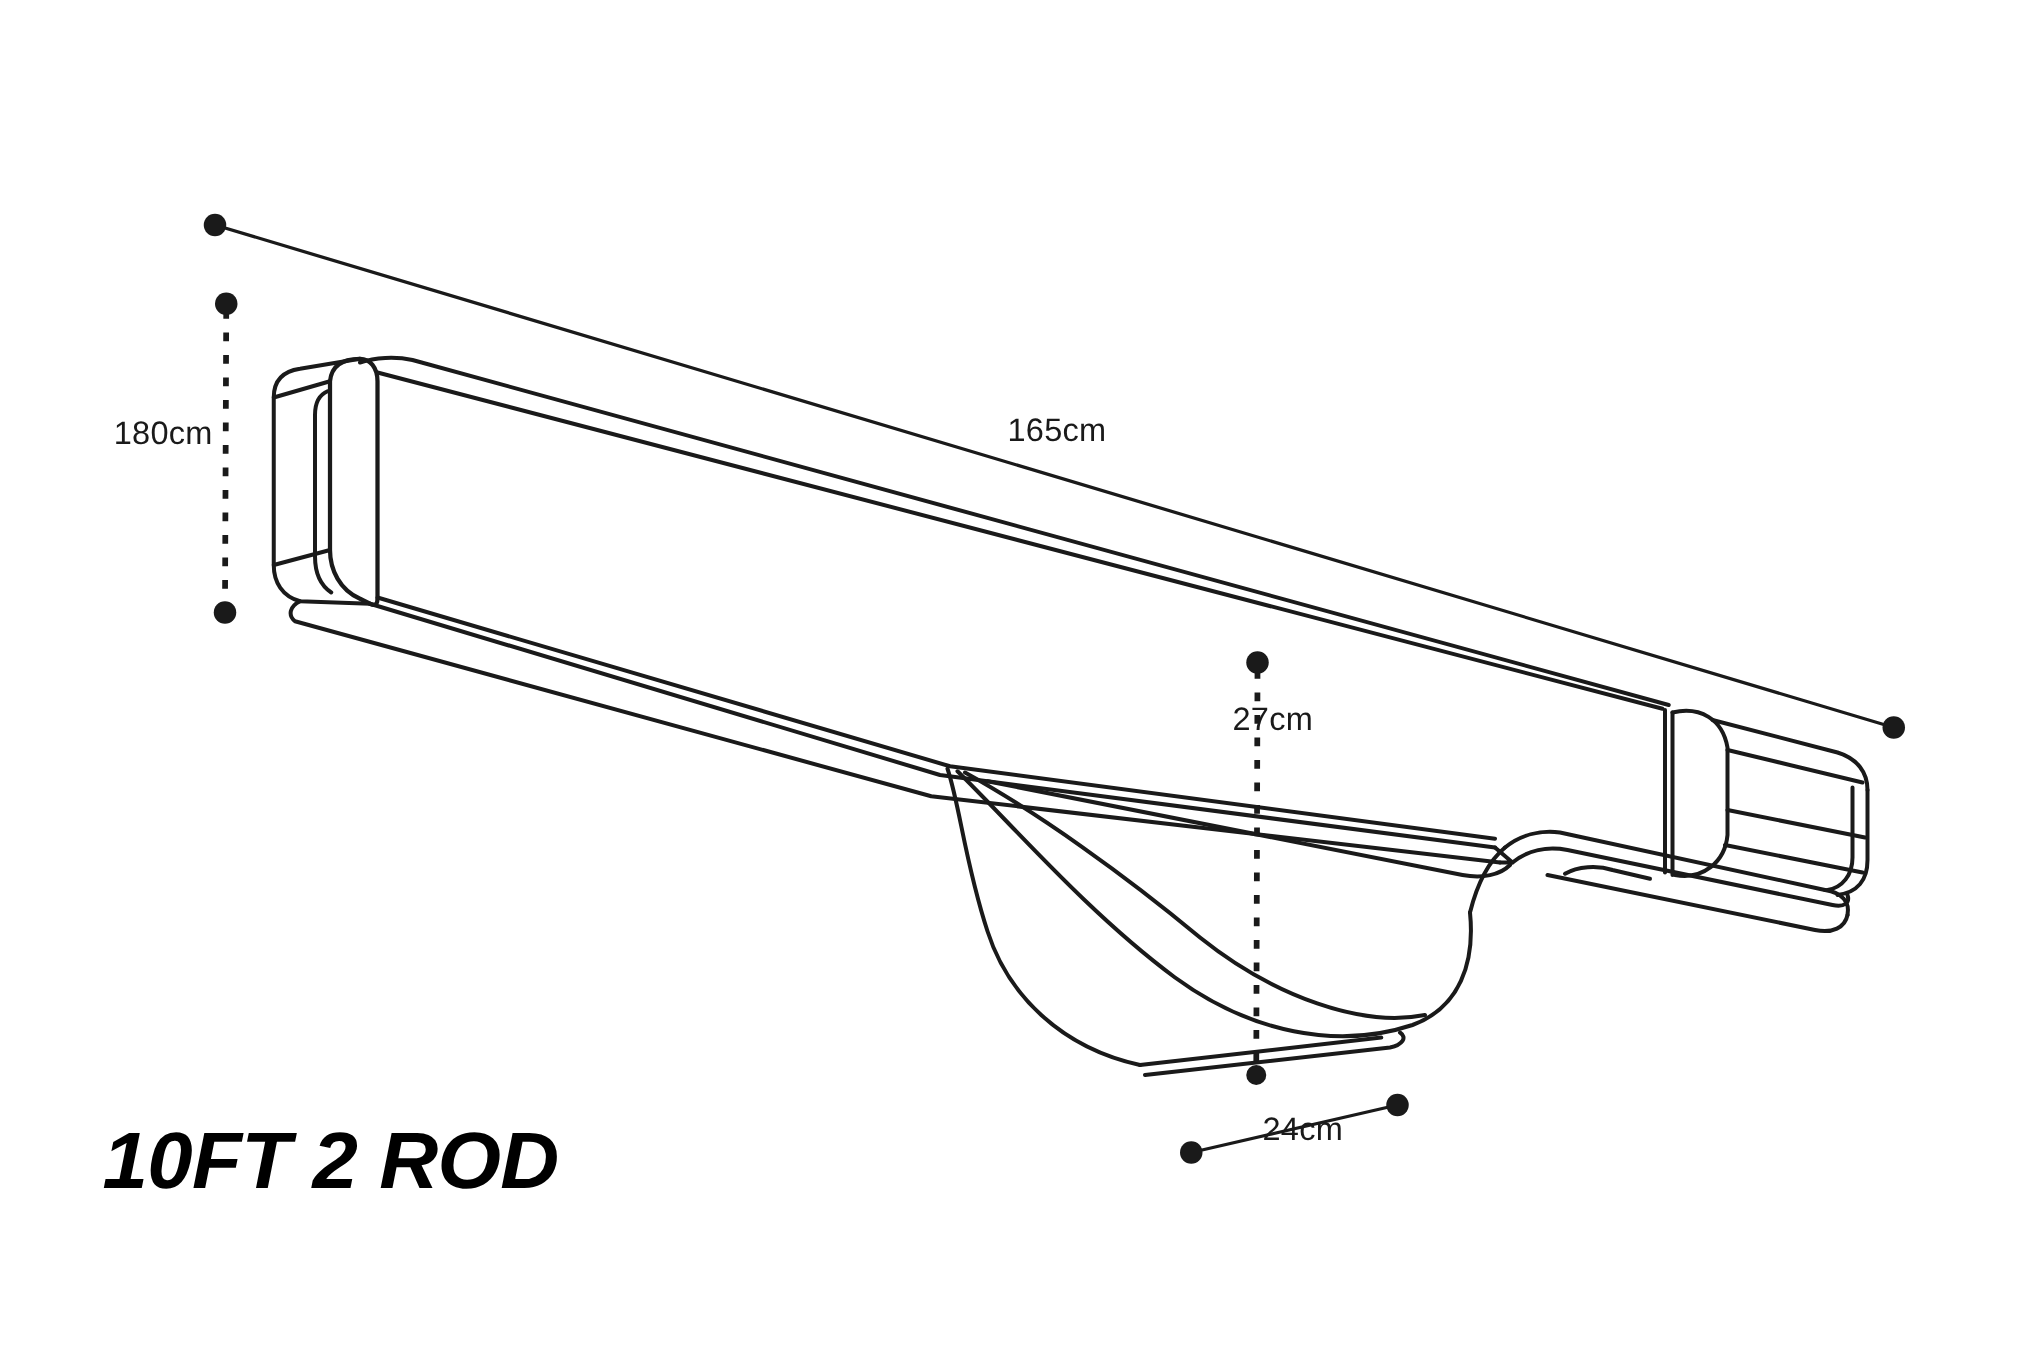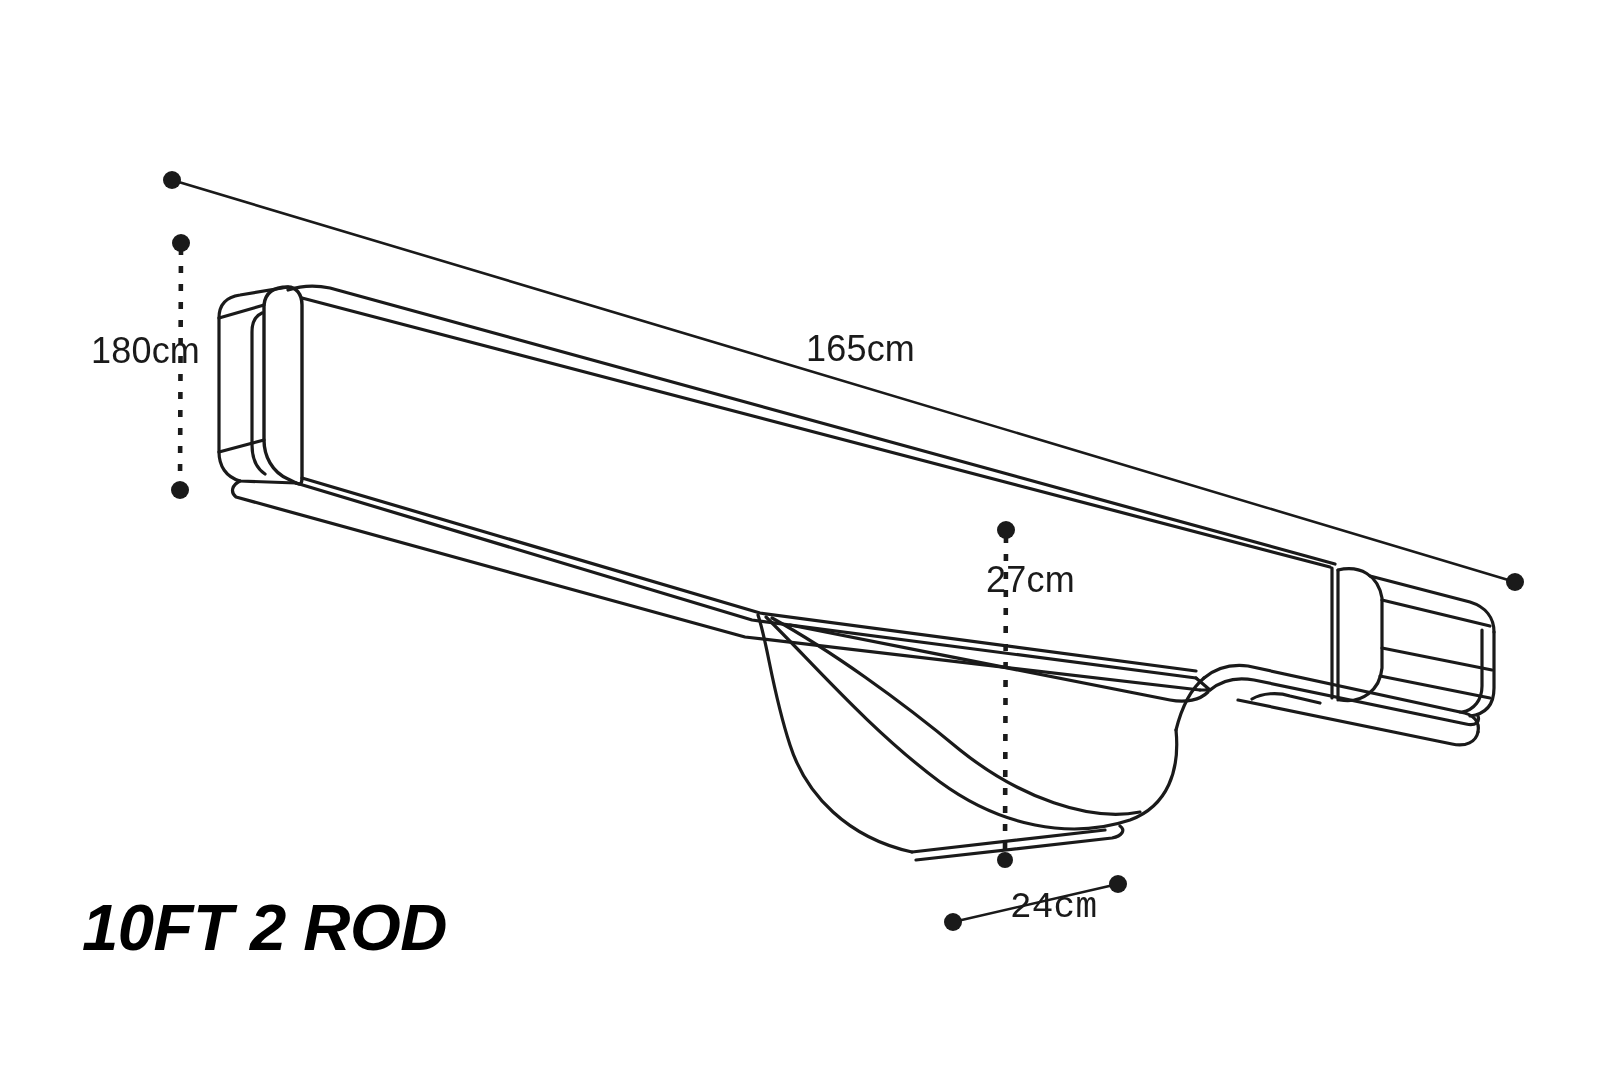--- a/index.html
+++ b/index.html
@@ -20,30 +20,30 @@
     position: absolute;
     inset: 0;
     width: 1621px;
     height: 1080px;
     display: block;
   }
   .dim-label {
     position: absolute;
     color: #1a1a1a;
     font-family: "Liberation Sans", sans-serif;
-    font-size: 36px;
+    font-size: 26px;
     font-weight: 400;
     letter-spacing: 0.2px;
     white-space: nowrap;
     line-height: 1;
   }
   #label-180 { left: 91px;  top: 333px; }
   #label-165 { left: 806px; top: 331px; }
   #label-27  { left: 986px; top: 562px; }
-  #label-24  { left: 1010px; top: 890px; font-family: Liberation Mono, monospace; }
+  #label-24  { left: 1010px; top: 890px; }
 
   #product-title {
     position: absolute;
     left: 82px;
     top: 896px;
     color: #000000;
     font-family: "Liberation Sans", sans-serif;
     font-size: 64px;
     font-weight: 700;
     font-style: italic;

